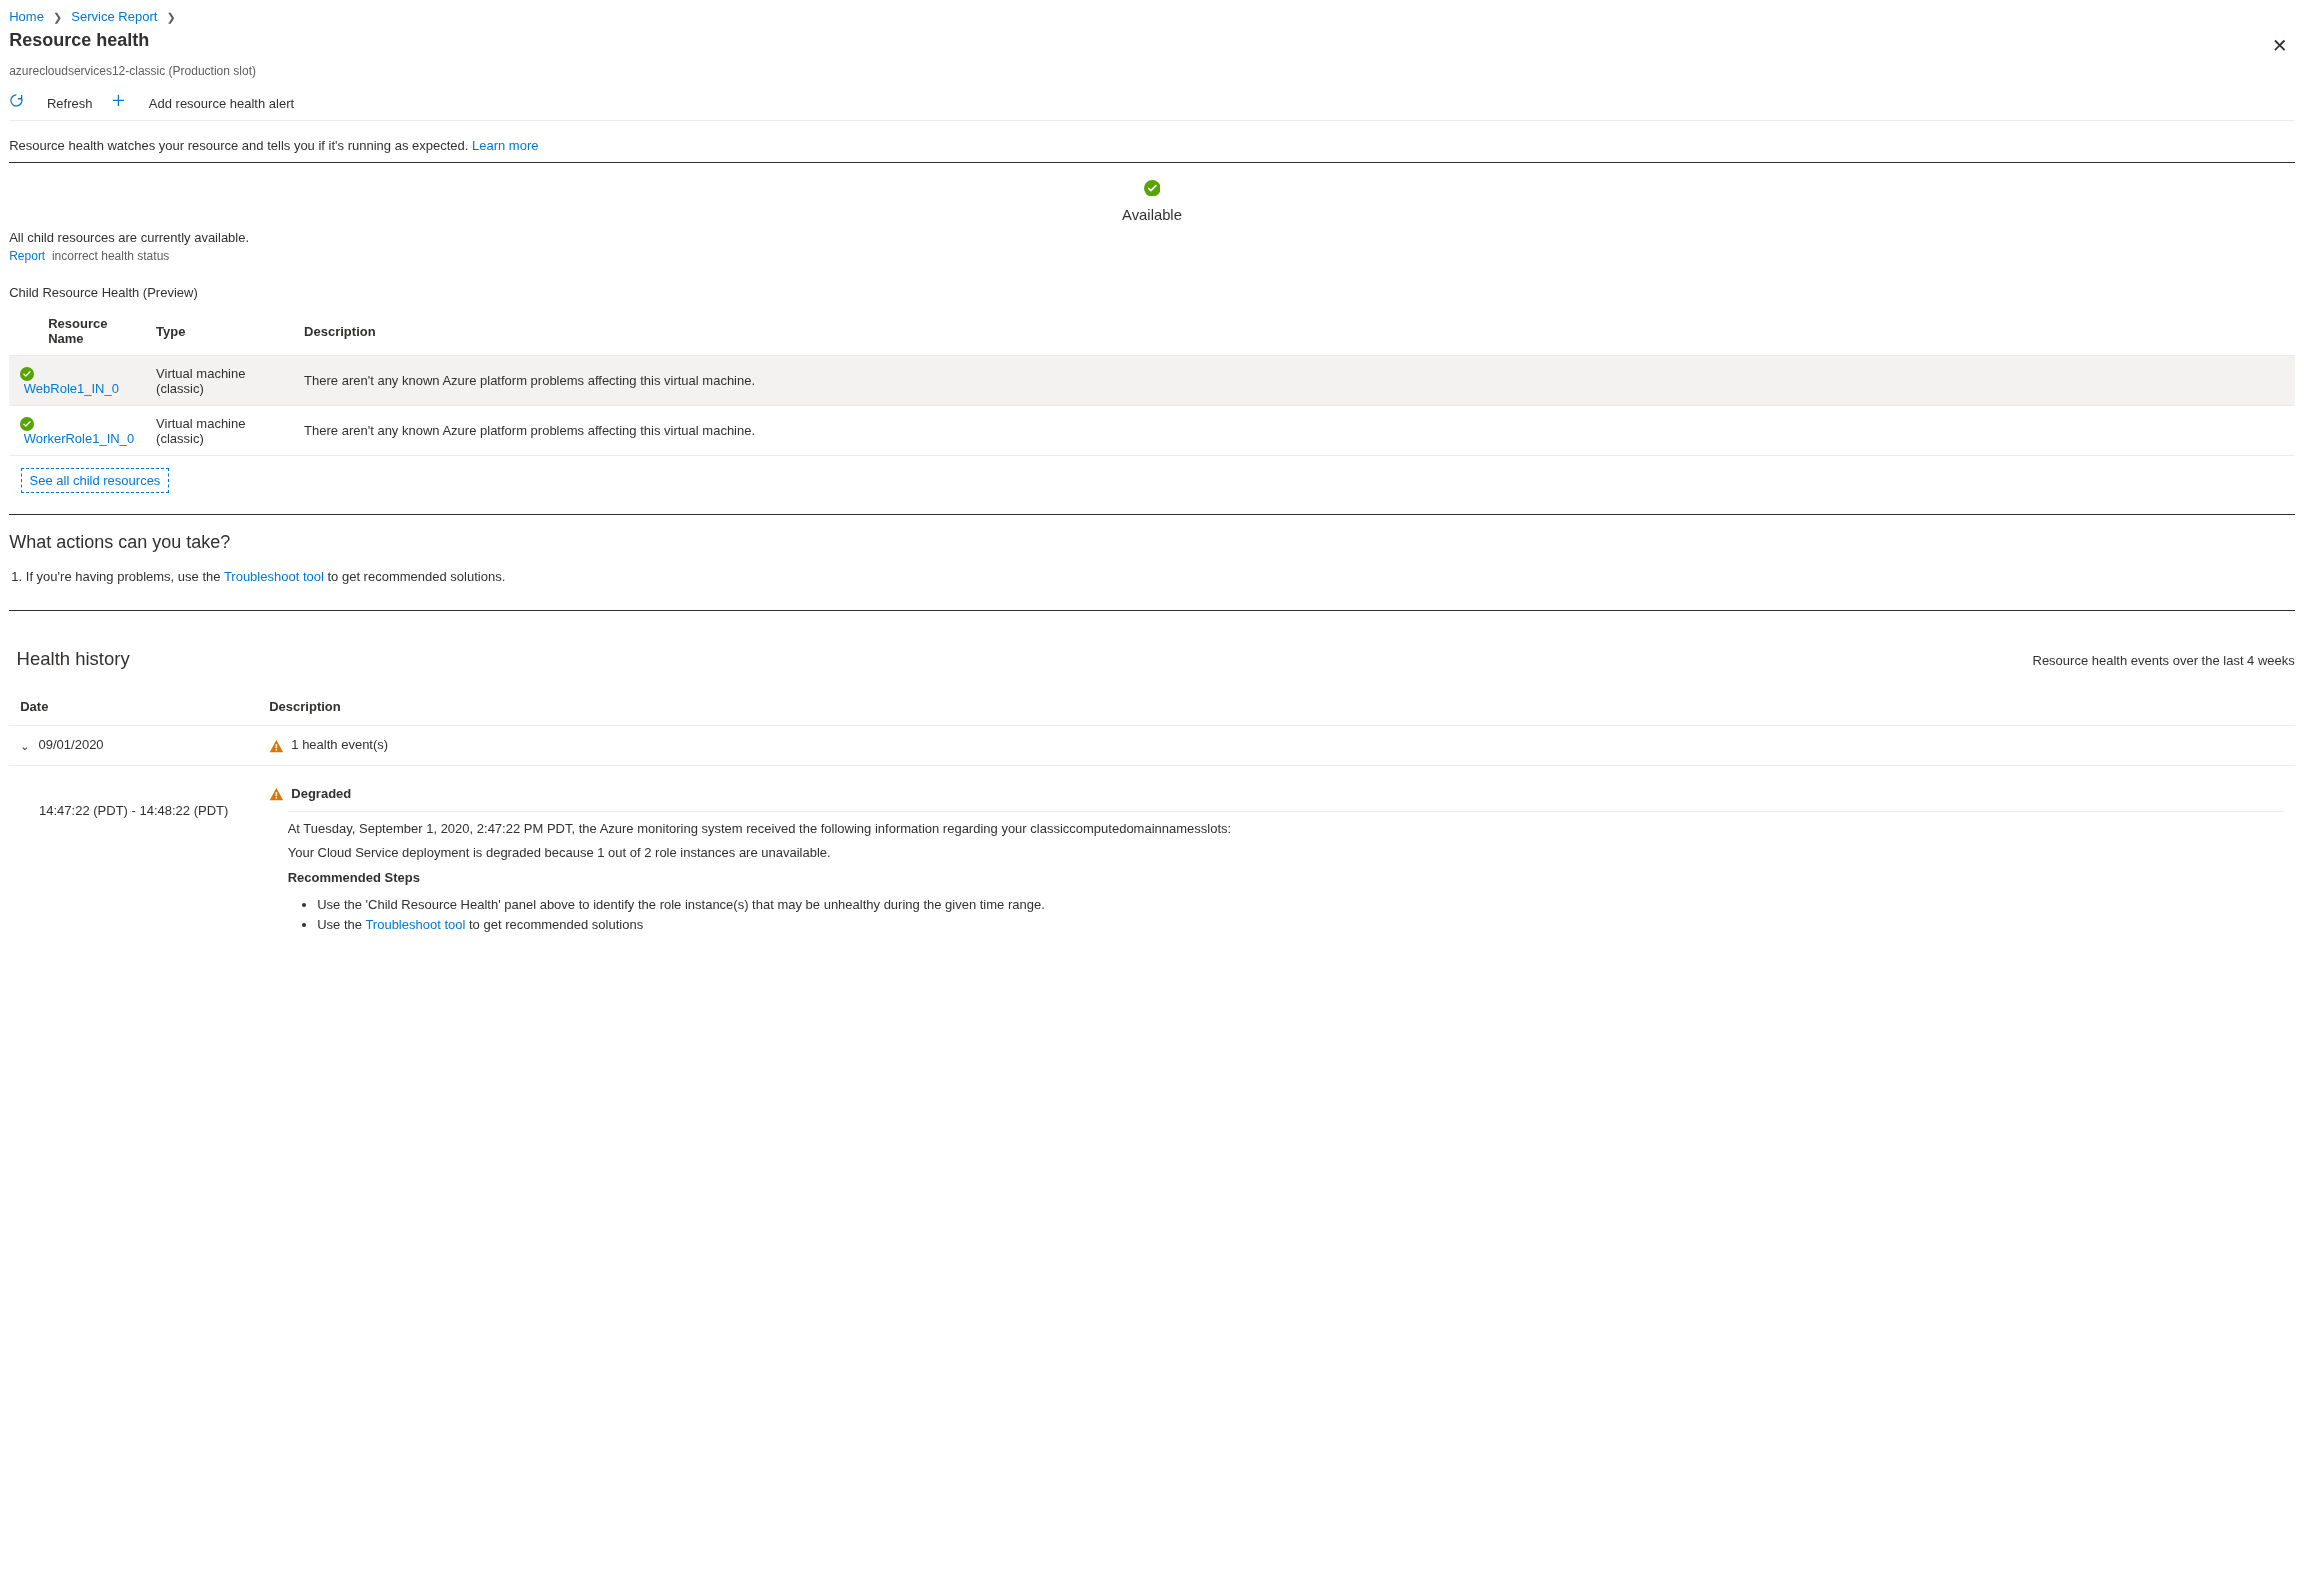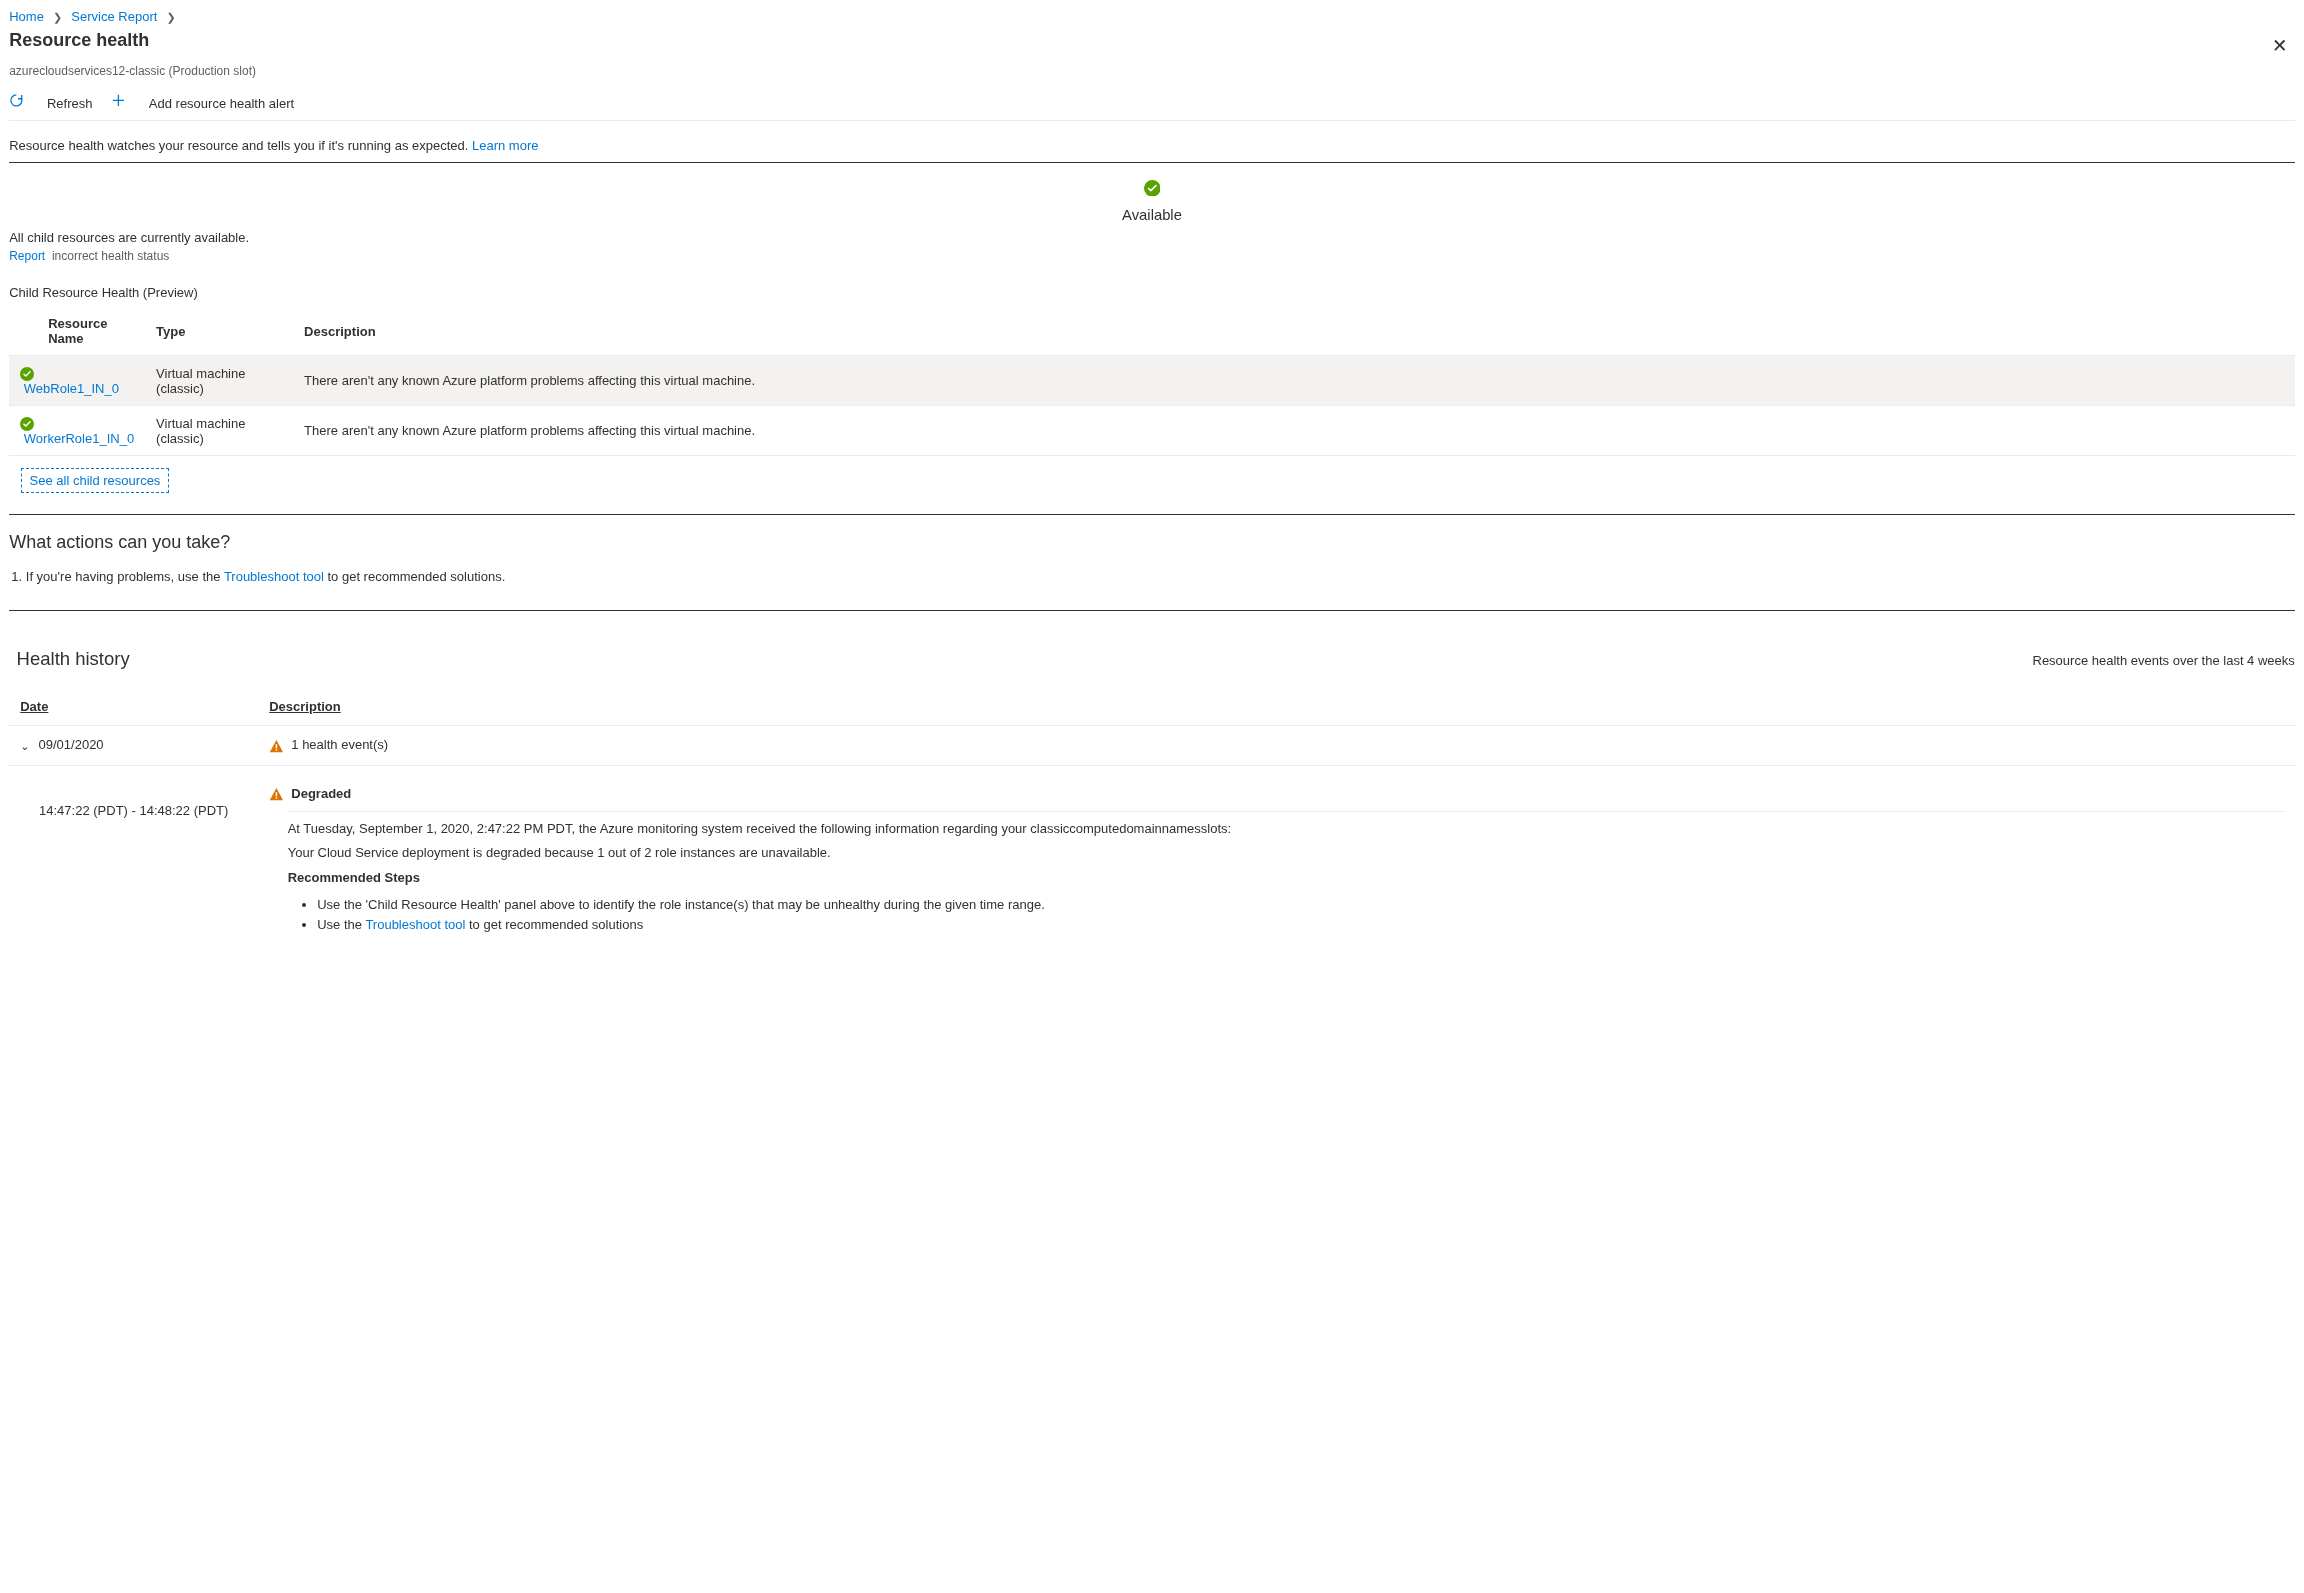--- a/index.html
+++ b/index.html
@@ -54,21 +54,21 @@
   .actions-q { font-size: 18px; padding: 16.6px 0 3.7px 0; }
   .actions-list { margin: 13px 0 16.6px 0; padding-left: 16.6px; font-size: 13px;}
   .actions-block { border-bottom: 1.8px solid #323130; padding-bottom: 9.2px;}
 
   
   .hh-row { display: flex; align-items: baseline; padding-top: 37px; }
   .hh-title { font-size: 18.5px; font-weight: 400; margin: 0; padding-left: 7.4px; flex: 1; }
   .hh-sub { color: #323130; font-size: 13px; }
 
   table.history { width: 100%; border-collapse: collapse; margin-top: 18.5px; font-size: 13px;}
-  table.history th { text-align: left; font-weight: 600; padding: 11px 11px; border-bottom: 0.9px solid #edebe9; text-decoration: underline;}
+  table.history th { text-align: left; font-weight: 600; padding: 11px 11px; border-bottom: 0.9px solid #edebe9;}
   table.history td { padding: 11px 11px; border-bottom: 0.9px solid #edebe9; vertical-align: top;}
   table.history td.date-cell { width: 249px; }
   table.history td.desc-cell { }
   table.history tr.detail td { border-bottom: none; }
   .chev { display:inline-block; transform: rotate(0deg); margin-right: 5.5px; font-size: 11px; vertical-align: middle;}
   .bold { font-weight: 600; }
   .detail-block p { margin: 9.2px 0; }
   .detail-block ul { margin: 5.5px 0 0 0; padding-left: 29.5px; }
   .detail-block li { padding: 2.8px 0; }
 

